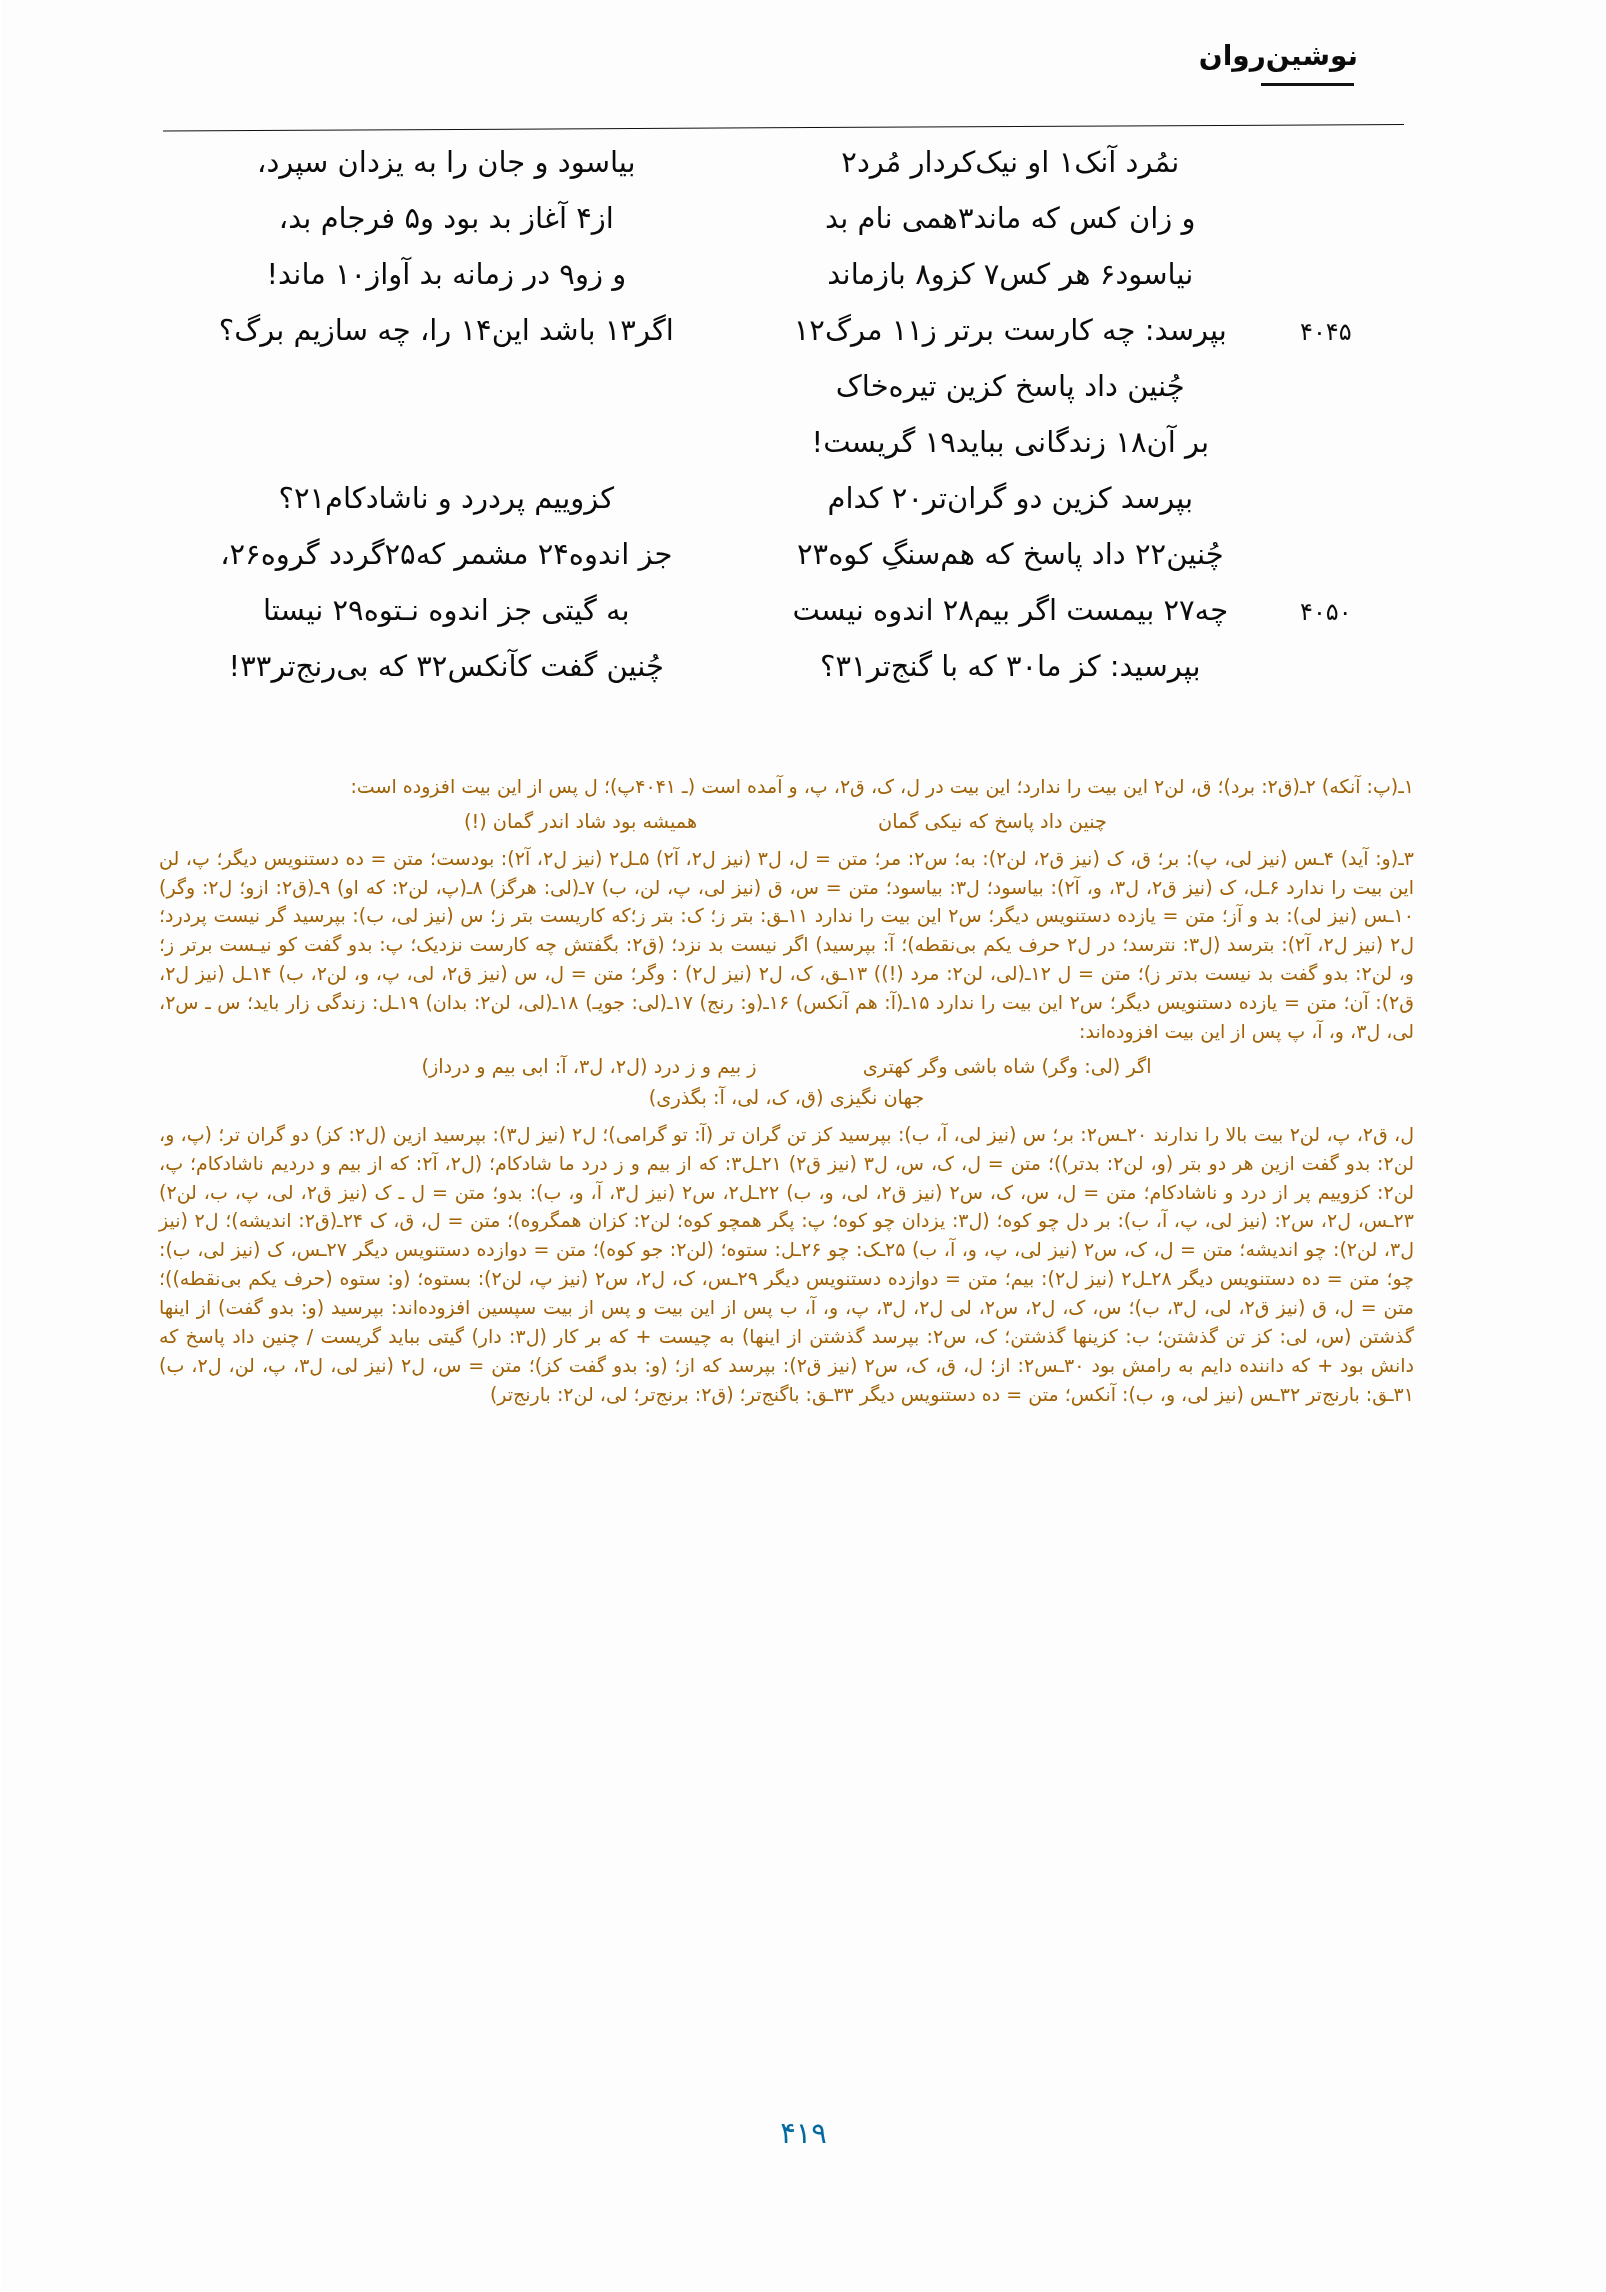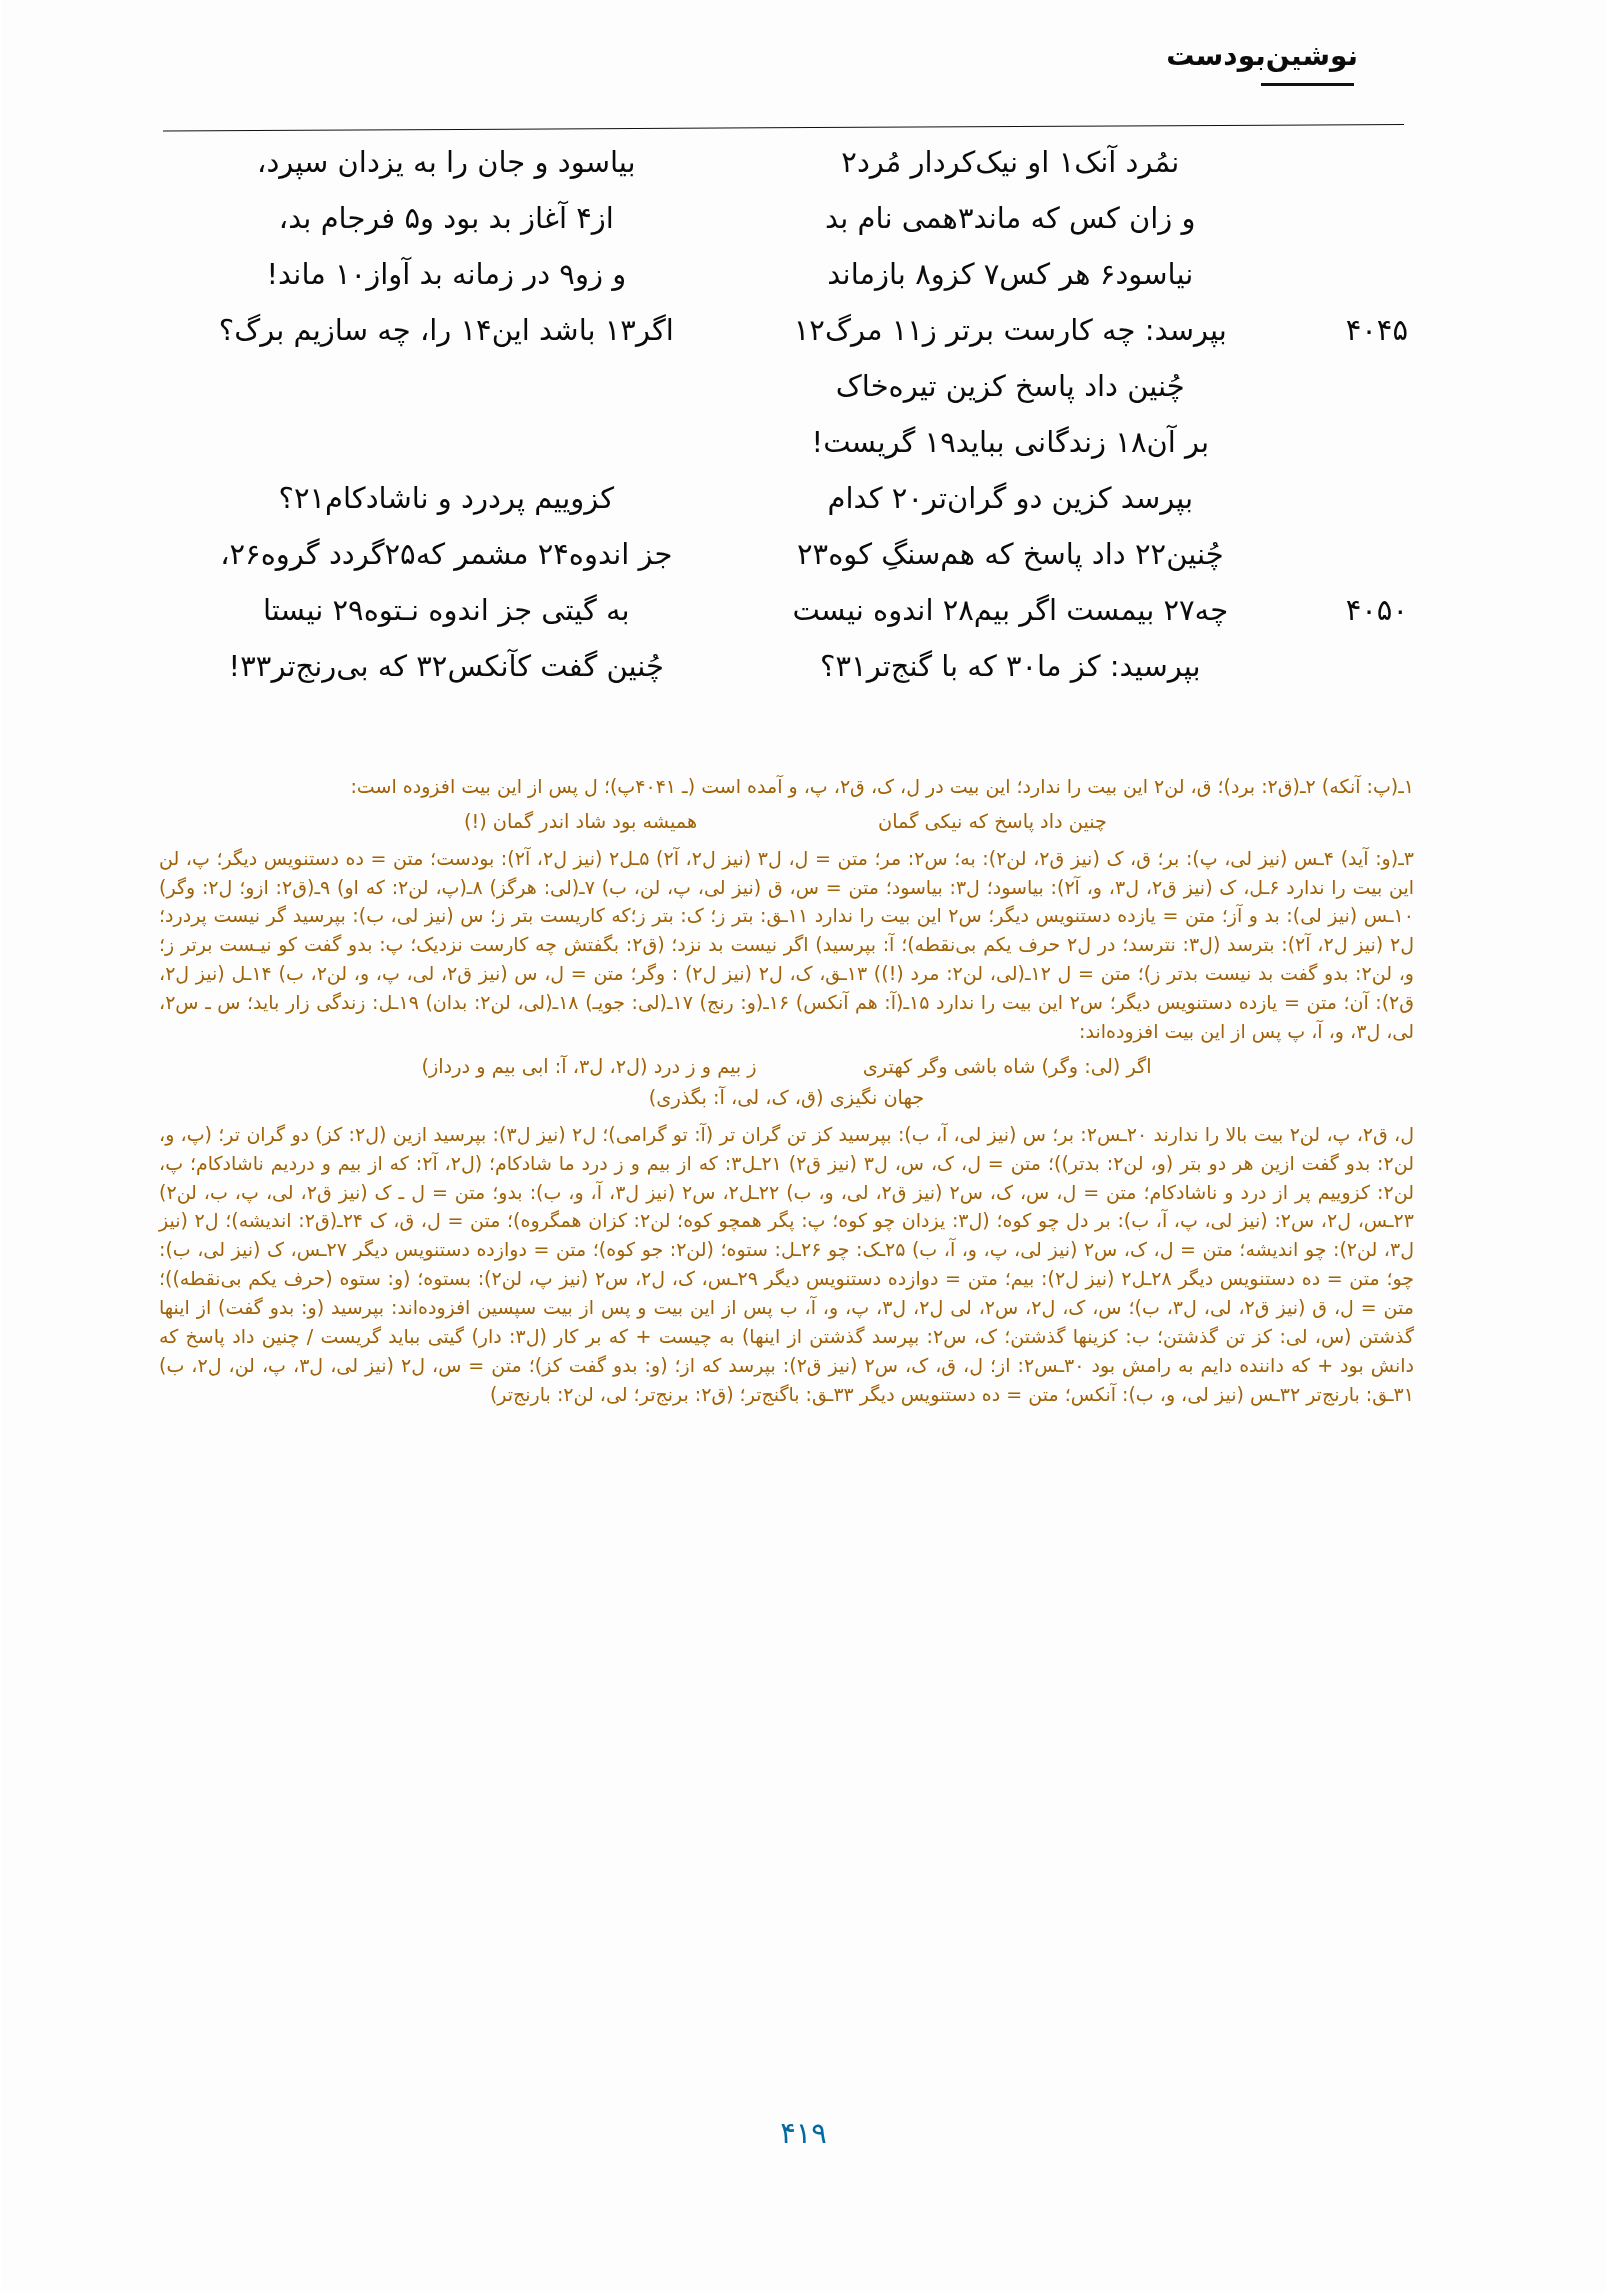--- a/index.html
+++ b/index.html
@@ -70,22 +70,22 @@
     align-items: baseline;
     justify-content: flex-start;
     height: 56px;
     font-size: 29px;
     color: #0b0b0b;
     white-space: nowrap;
   }
   .verse-num {
     width: 108px;
     flex: 0 0 108px;
-    font-size: 29px;
-    text-align: right;
+    font-size: 24px;
+    text-align: left;
     padding-left: 7.7px;
     letter-spacing: 0.5px;
   }
   .hemistich {
     flex: 0 0 564px;
     width: 564px;
     text-align: center;
     letter-spacing: 0.6px;
   }
   .hemistich.left-col {
@@ -146,21 +146,21 @@
     font-size: 29px;
     letter-spacing: 1px;
     color: #0369a1;
   }
 </style>
 </head>
 <body>
 
 <div class="page">
 
-  <div class="runhead">نوشین‌بودست</div>
+  <div class="runhead">نوشین‌روان</div>
   <div class="runhead-rule"></div>
   <div class="top-rule"></div>
 
   <div class="verse-block" id="verse-block">
       <div class="verse-line">
         <span class="verse-num"></span>
         <span class="hemistich">نمُرد آنک۱ او نیک‌کردار مُرد۲</span>
         <span class="hemistich left-col">بیاسود و جان را به یزدان سپرد،</span>
       </div>
       <div class="verse-line">

